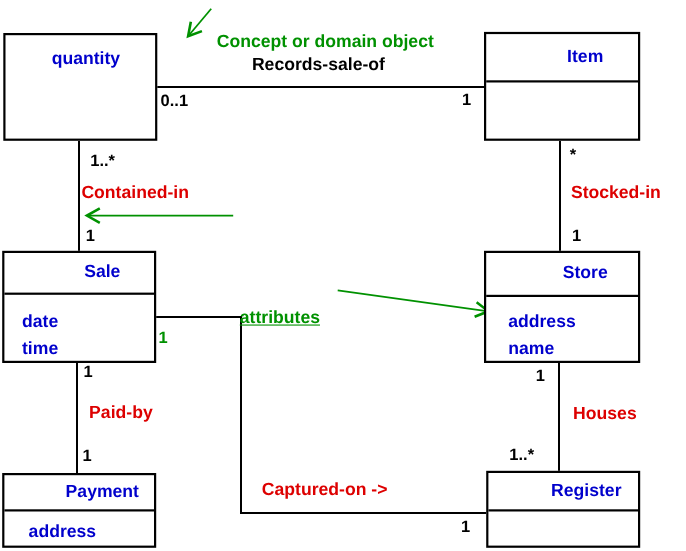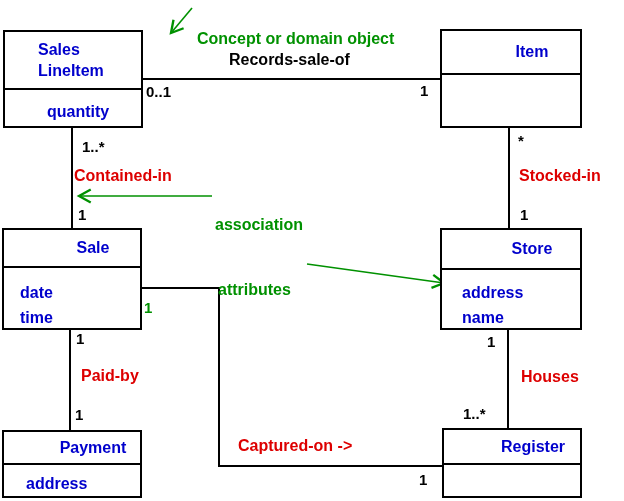--- a/index.html
+++ b/index.html
@@ -51,24 +51,20 @@
     <line x1="70" y1="330" x2="70" y2="430" stroke="#000" stroke-width="2" shape-rendering="crispEdges"></line>
     <line x1="508" y1="330" x2="508" y2="428" stroke="#000" stroke-width="2" shape-rendering="crispEdges"></line>
     <polyline points="142,288 219,288 219,466 442,466" fill="none" stroke="#000" stroke-width="2" shape-rendering="crispEdges"></polyline>
 
     <line x1="192" y1="8" x2="171" y2="33" stroke="#009100" stroke-width="1.6" marker-end="url(#garrow)"></line>
     <line x1="212" y1="196" x2="79" y2="196" stroke="#009100" stroke-width="1.6" marker-end="url(#garrow)"></line>
     <line x1="307" y1="264" x2="444" y2="283" stroke="#009100" stroke-width="1.6" marker-end="url(#garrow)"></line>
   </svg>
 
   <div class="uml-class" style="left:3px;top:30px;width:140px;height:98px;">
-    <div class="uml-title two-line" style="height:58px;">
-      <span class="tline">Sales</span>
-      <span class="tline">LineItem</span>
-    </div>
     <div class="uml-attrs" style="height:22px;padding:9px 0 0 22px;margin-left:20px;">
       <div>quantity</div>
     </div>
   </div>
 
   <div class="uml-class" style="left:440px;top:29px;width:142px;height:99px;">
     <div class="uml-title" style="height:44px;">Item</div>
     <div class="uml-attrs" style="height:53px;"></div>
   </div>
 
@@ -114,16 +110,15 @@
   <div class="mult" style="left:518px;top:133px;">*</div>
   <div class="mult" style="left:520px;top:207px;">1</div>
   <div class="mult" style="left:76px;top:331px;">1</div>
   <div class="mult" style="left:75px;top:407px;">1</div>
   <div class="mult" style="left:487px;top:334px;">1</div>
   <div class="mult" style="left:463px;top:406px;">1..*</div>
   <div class="mult green" style="left:144px;top:270px;">1</div>
   <div class="mult" style="left:419px;top:472px;">1</div>
 
   <div class="lbl green" style="left:197px;top:0px;">Concept or domain object</div>
-  <div class="lbl green" style="left:215px;top:186px;">association</div>
-  <div class="lbl green" style="left:218px;top:251px;">attributes</div>
+  <div class="lbl green" style="left:218px;top:251px;text-decoration:underline;">attributes</div>
 
 </div>
 
 </body></html>

